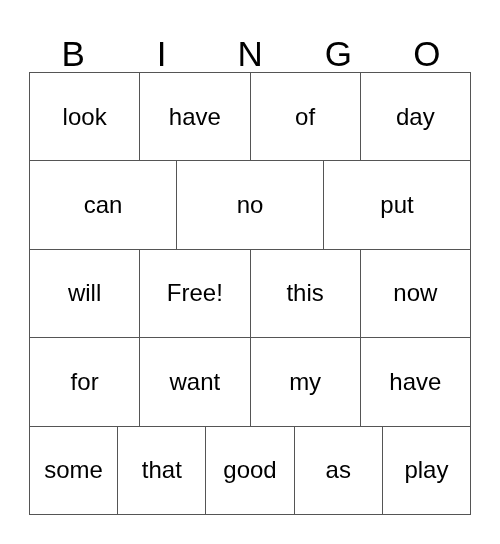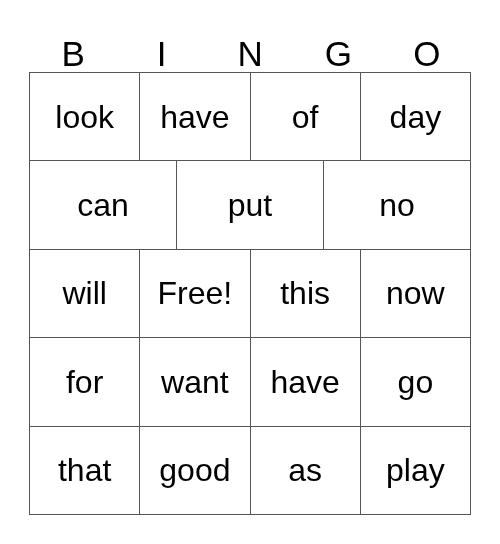--- a/index.html
+++ b/index.html
@@ -61,21 +61,21 @@
     box-sizing: border-box;
     border-right: 1px solid #555555;
     border-bottom: 1px solid #555555;
     display: flex;
     align-items: center;
     justify-content: center;
     background: #ffffff;
     overflow: hidden;
   }
   .grid-cell span {
-    font-size: 32px;
+    font-size: 24px;
     color: #000000;
     line-height: 1;
     white-space: nowrap;
     display: block;
   }
 </style>
 </head>
 <body>
 
 <div id="bingo-card">
@@ -113,24 +113,24 @@
       <div class="grid-cell">
         <span>day</span>
       </div>
     </div>
 
     <div class="grid-row">
       <div class="grid-cell">
         <span>can</span>
       </div>
       <div class="grid-cell">
-        <span>put</span>
+        <span>no</span>
       </div>
       <div class="grid-cell">
-        <span>no</span>
+        <span>put</span>
       </div>
     </div>
 
     <div class="grid-row">
       <div class="grid-cell">
         <span>will</span>
       </div>
       <div class="grid-cell">
         <span>Free!</span>
       </div>
@@ -143,28 +143,31 @@
     </div>
 
     <div class="grid-row">
       <div class="grid-cell">
         <span>for</span>
       </div>
       <div class="grid-cell">
         <span>want</span>
       </div>
       <div class="grid-cell">
-        <span>have</span>
+        <span>my</span>
       </div>
       <div class="grid-cell">
-        <span>go</span>
+        <span>have</span>
       </div>
     </div>
 
     <div class="grid-row">
+      <div class="grid-cell">
+        <span>some</span>
+      </div>
       <div class="grid-cell">
         <span>that</span>
       </div>
       <div class="grid-cell">
         <span>good</span>
       </div>
       <div class="grid-cell">
         <span>as</span>
       </div>
       <div class="grid-cell">

